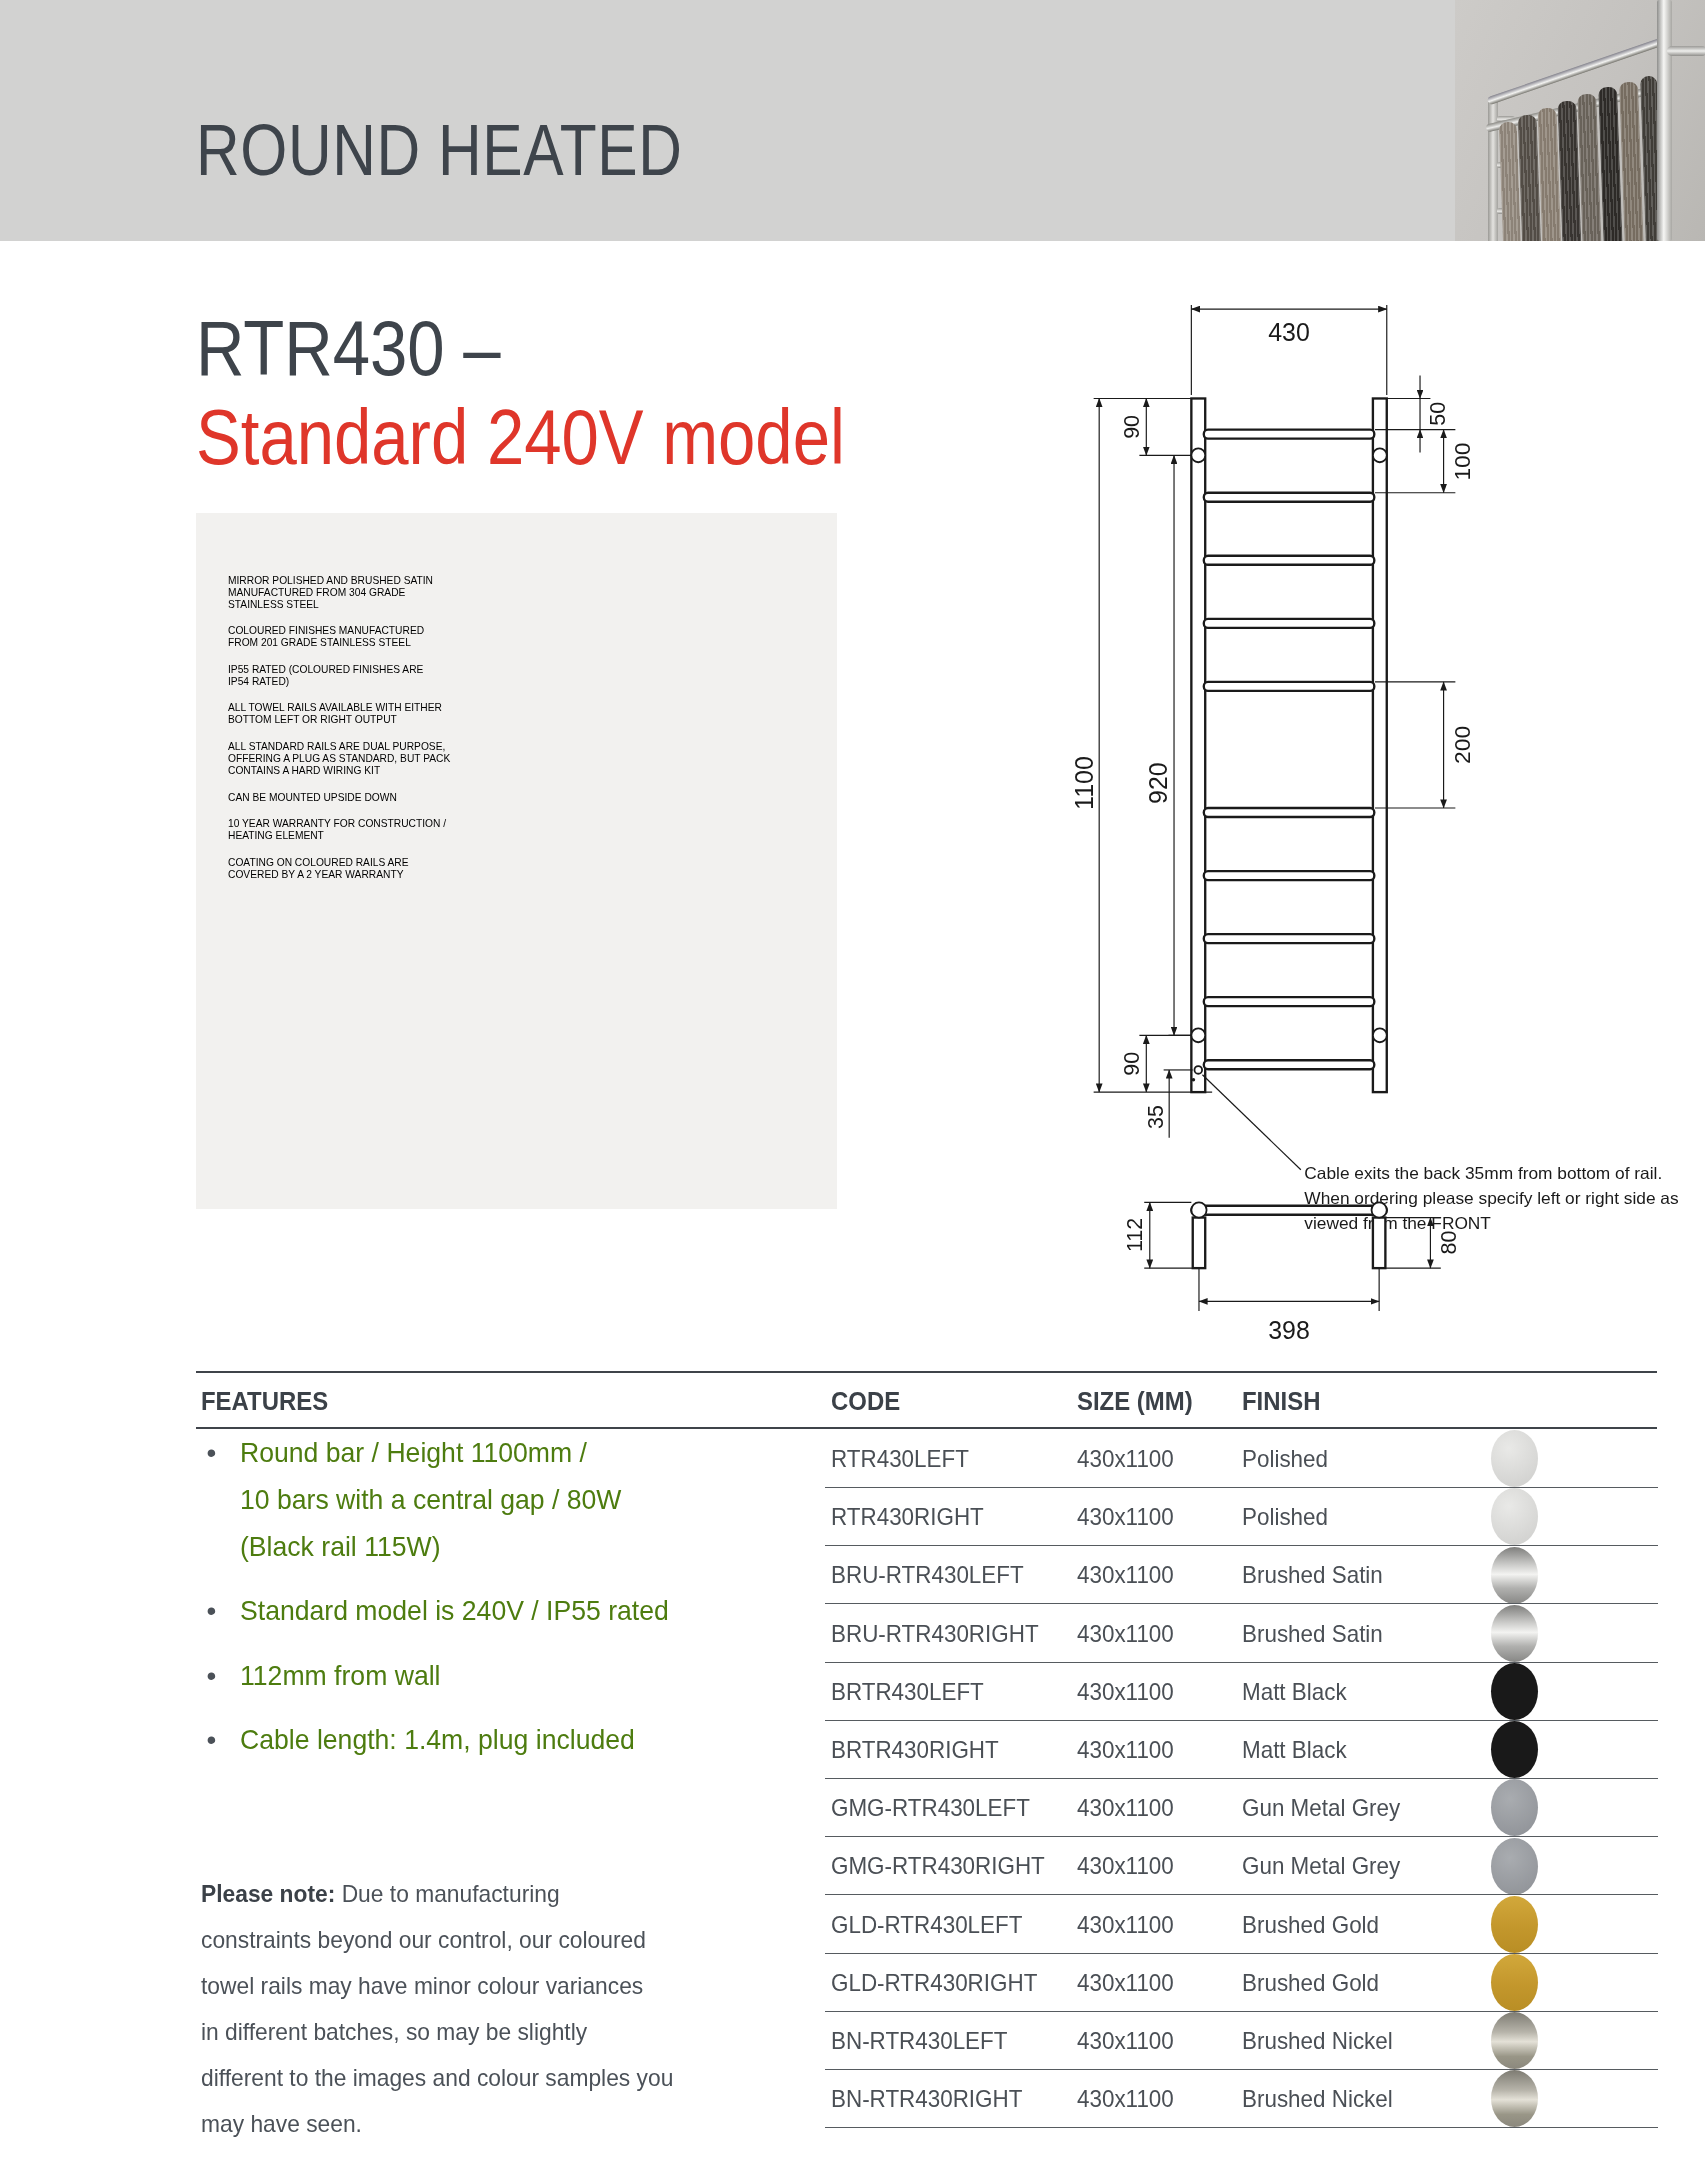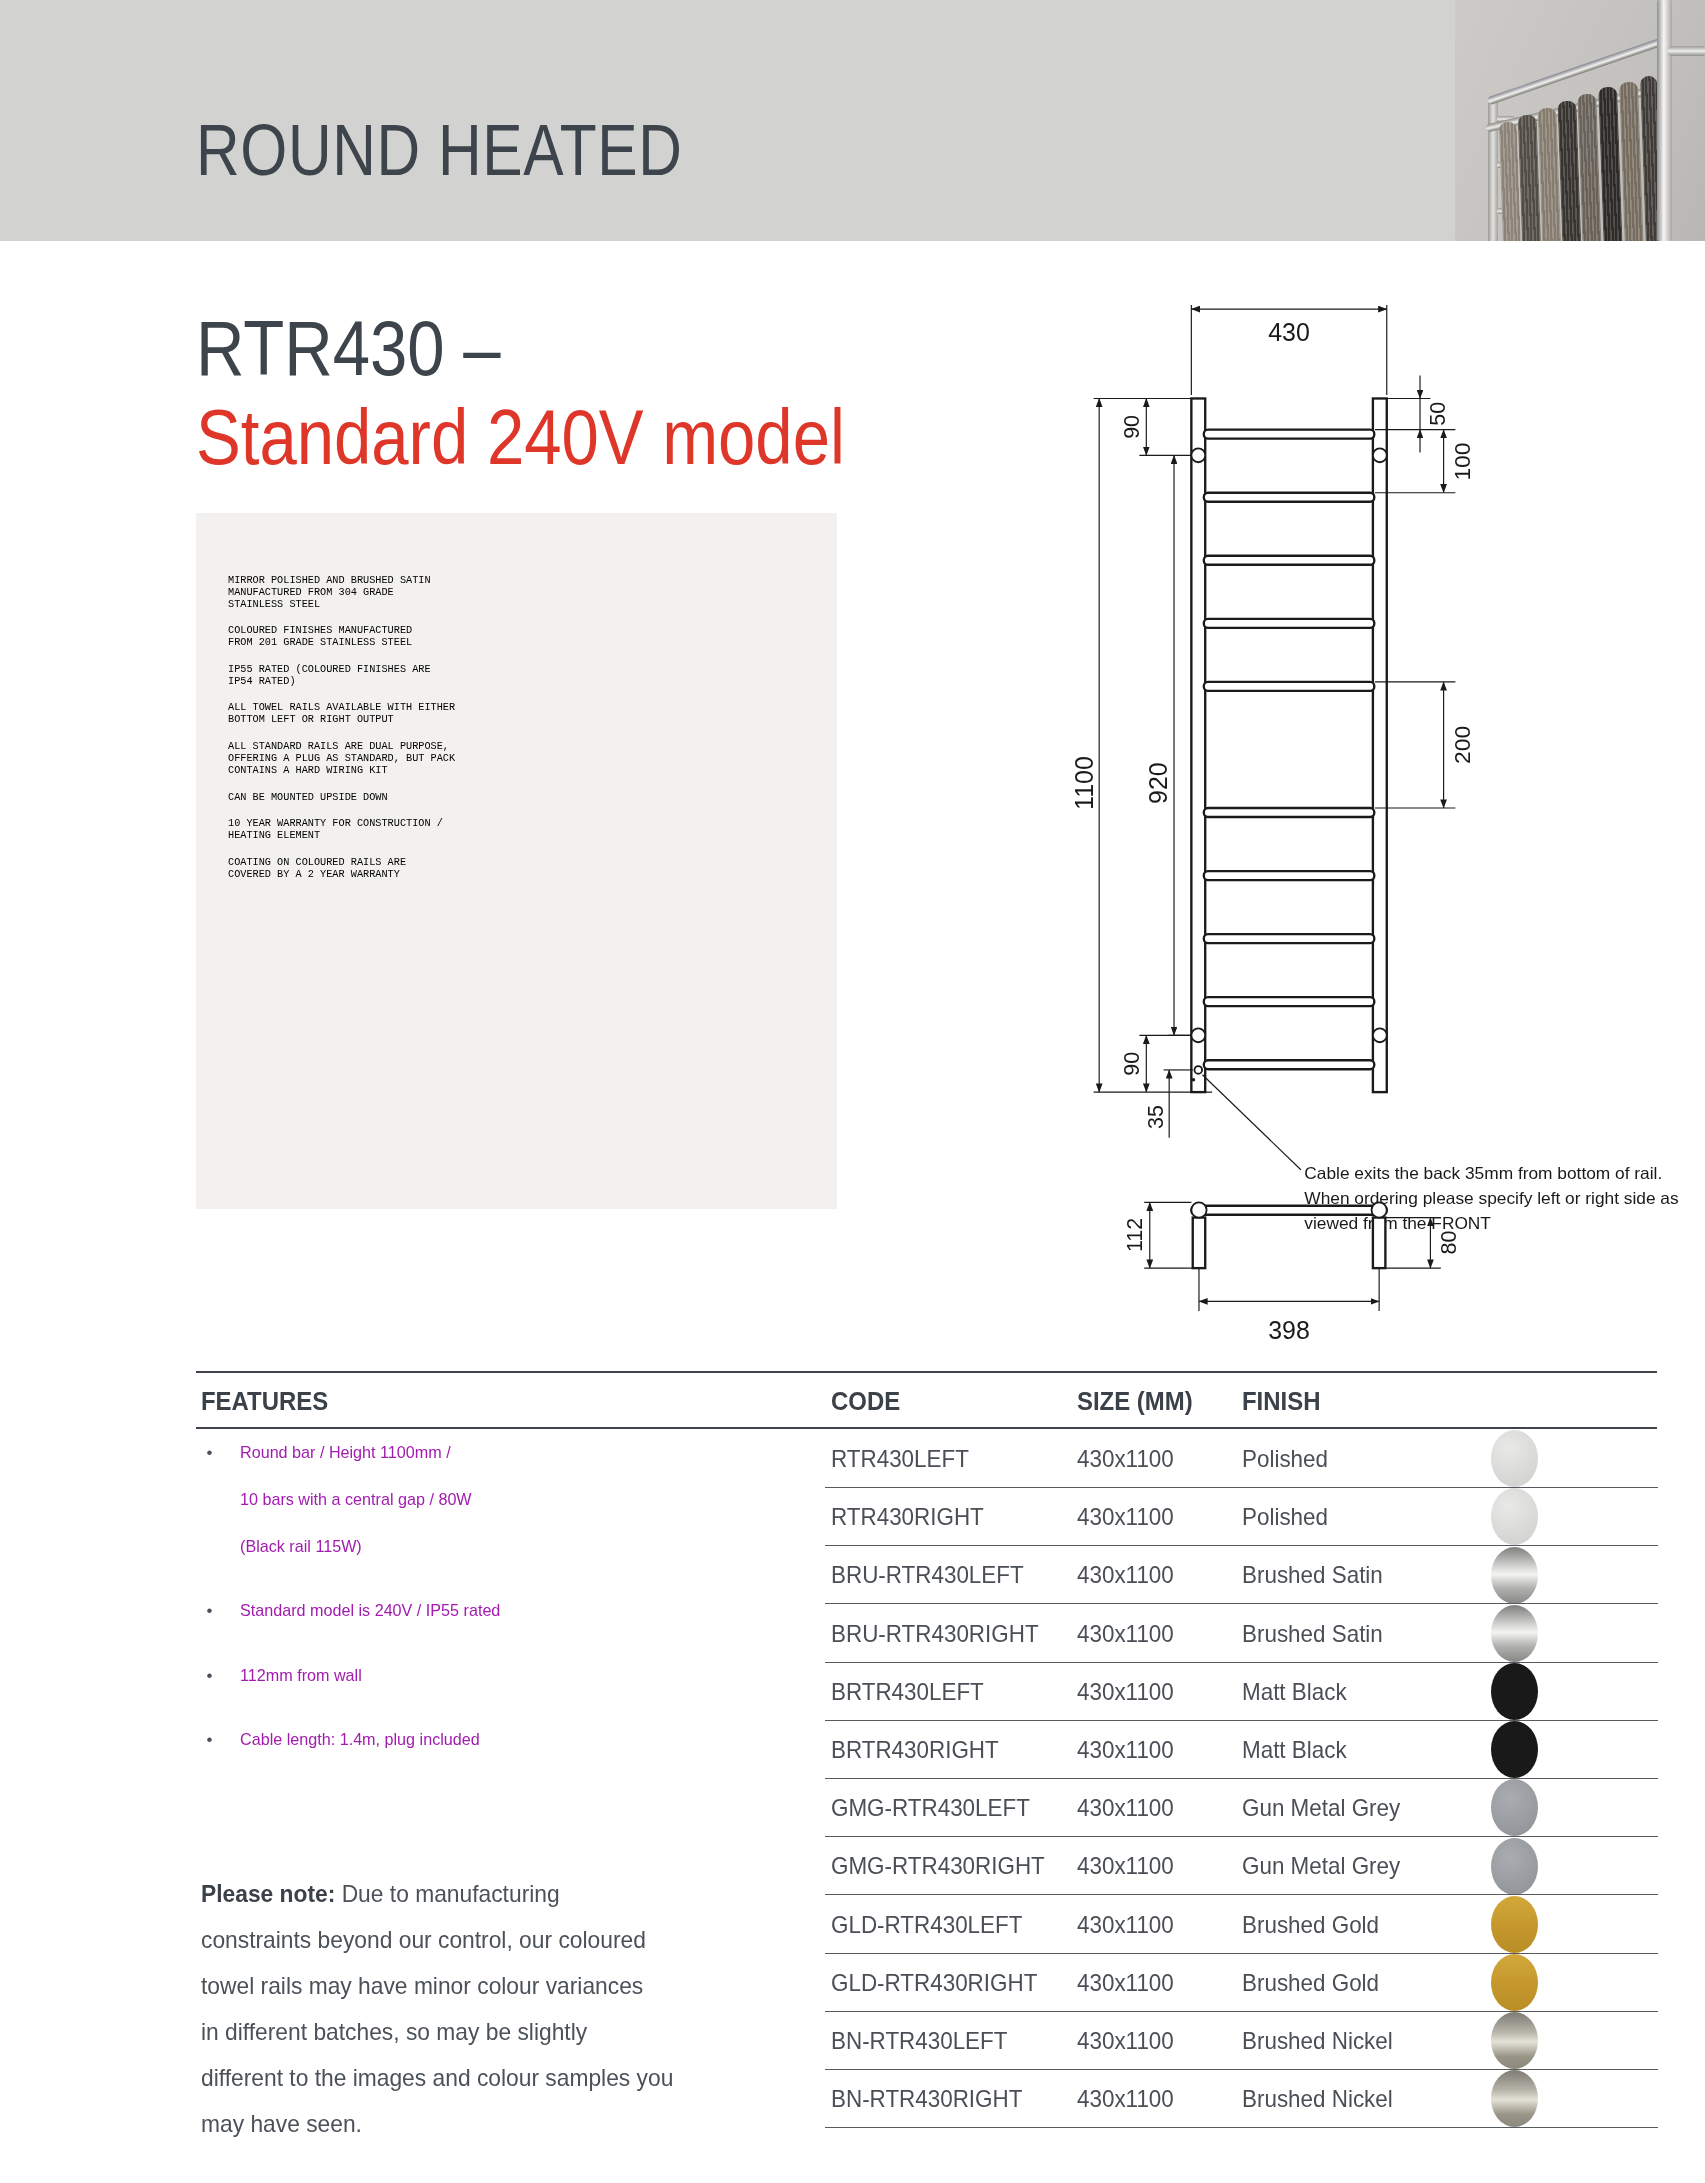--- a/index.html
+++ b/index.html
@@ -30,41 +30,41 @@
   .photo .towel{position:absolute;bottom:-4.2px;border-radius:8.3px 8.3px 0 0;
     background-image:repeating-linear-gradient(90deg,rgba(255,255,255,.16) 0 1.4px,rgba(0,0,0,.05) 1.4px 3.5px);}
 
   
   .ptitle{position:absolute;left:196px;top:303px;margin:0;font-size:78px;font-weight:400;color:#3e444b;
     transform:scaleX(.86);transform-origin:left top;white-space:nowrap;}
   .psub{position:absolute;left:196px;top:392px;margin:0;font-size:78px;font-weight:400;color:#df362a;
     transform:scaleX(.86);transform-origin:left top;white-space:nowrap;}
 
   
-  .featbox{position:absolute;left:196px;top:513px;width:641px;height:696px;background:#f2f1ef;font-family:Liberation Mono, monospace;}
+  .featbox{position:absolute;left:196px;top:513px;width:641px;height:696px;background:#f2f1ef;}
   .featbox .inner{position:absolute;left:32px;top:46px;transform:scaleX(.93);transform-origin:left top;}
   .featbox p{margin:0 0 14.6px 0;font-size:23.6px;line-height:33px;color:#50555b;font-weight:400;}
 
   
   .diagram{position:absolute;left:1060px;top:298px;width:646px;height:1081px;margin-left:10px;}
   .diagram svg{display:block;}
   .dln{stroke:#1a1a1a;stroke-width:1.7;fill:none;}
   .shape{stroke:#1a1a1a;stroke-width:3.4;fill:#ffffff;}
   .shape2{stroke:#1a1a1a;stroke-width:2.6;fill:#ffffff;}
   .dtx{font-family:"Liberation Sans",sans-serif;fill:#1a1a1a;}
   .arrfill{fill:#1a1a1a;}
 
   
   .rule{position:absolute;background:#3f444a;}
   .colhead{position:absolute;font-size:26px;font-weight:700;color:#3b4148;transform:scaleX(.92);
     transform-origin:left top;white-space:nowrap;}
 
   .bullets{position:absolute;left:201px;top:1429px;width:624px;list-style:none;margin:0;padding:0;}
-  .bullets li{position:relative;margin:0 0 17.3px 0;padding-left:39px;font-size:17px;line-height:47px;
-    color:#a21caf;}
+  .bullets li{position:relative;margin:0 0 17.3px 0;padding-left:39px;font-size:28px;line-height:47px;
+    color:#4d7c0f;}
   .bullets li:before{content:"•";position:absolute;left:5.5px;top:0;color:#4b5158;}
   .bullets li div{white-space:nowrap;transform:scaleX(.95);transform-origin:left top;}
 
   .pnote{position:absolute;left:201px;top:1871px;width:665px;font-size:24px;line-height:46px;color:#4b5158;}
   .pnote div{white-space:nowrap;transform:scaleX(.95);transform-origin:left top;}
   .pnote b{color:#3b4148;}
 
   .trow-text{position:absolute;font-size:23.6px;color:#4a4f55;white-space:nowrap;transform:scaleX(.95);
     transform-origin:left top;}
   .sep{position:absolute;left:825px;width:833px;height:1.4px;background:#565b60;}

